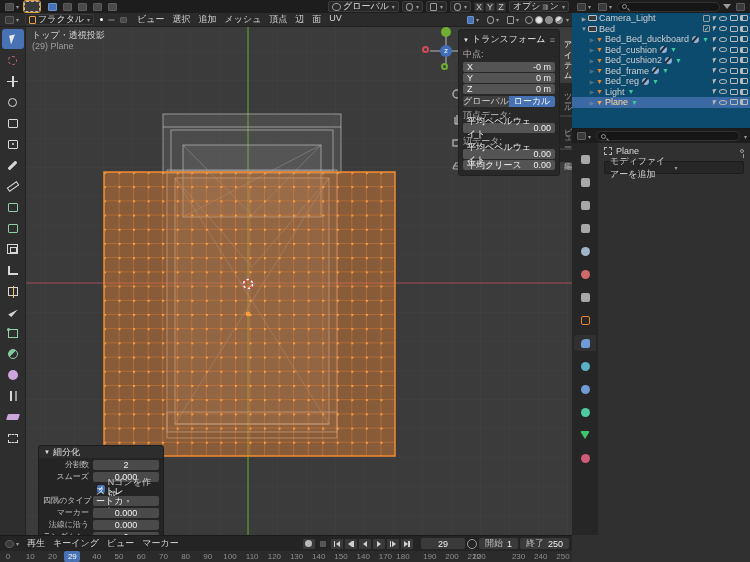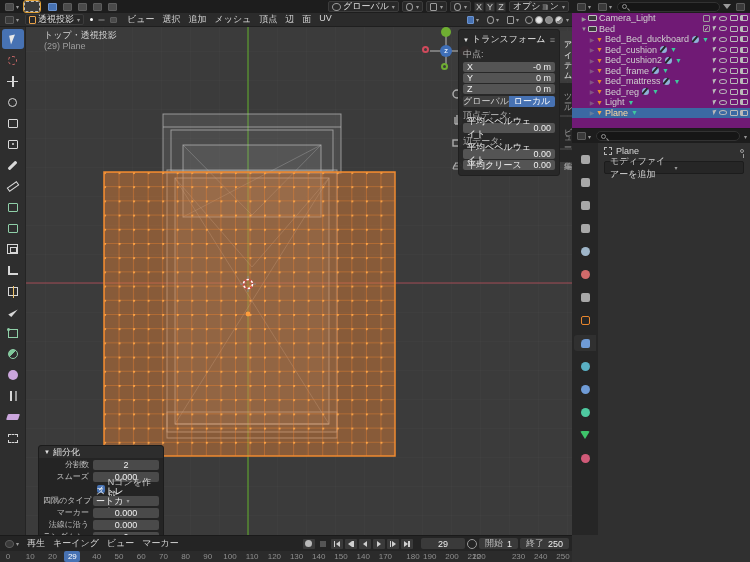--- a/index.html
+++ b/index.html
@@ -50,21 +50,21 @@
   .g-pie{width:10px;height:10px;border-radius:50%;border:1px solid #8fd0a8;background:linear-gradient(135deg,#7ec99a 50%,transparent 50%);}
   .g-ball{width:10px;height:10px;border-radius:50%;background:#cba6dd;}
   .g-slide{width:10px;height:10px;}
   .g-slide::before{content:"";position:absolute;left:2px;top:0;width:2px;height:10px;background:#d8d8d8;}
   .g-slide::after{content:"";position:absolute;left:7px;top:0;width:2px;height:10px;background:#9a9a9a;}
   .g-slab{width:12px;height:6px;background:#cba6dd;transform:skewX(-18deg);border-radius:1px;}
   .g-rip{width:10px;height:9px;border:1px dashed #d8d8d8;}
 
   
   #viewport{position:absolute;left:26px;top:27px;width:546px;height:508px;background:#3b3b3b;overflow:hidden;}
-  #vp-label{position:absolute;left:18px;top:3px;line-height:11px;color:#d2d2d2;}
+  #vp-label{position:absolute;left:6px;top:3px;line-height:11px;color:#d2d2d2;}
   #vp-label .sub{color:#9d9d9d;}
   
   #gizmo{position:absolute;left:392px;top:0px;width:56px;height:52px;}
   .gz-line{position:absolute;background:#7a7a7a;}
   .gz-ball{position:absolute;width:10px;height:10px;border-radius:50%;display:flex;align-items:center;justify-content:center;font-size:6px;color:#222;font-weight:bold;}
   .vp-sideicon{position:absolute;left:424px;width:16px;height:16px;opacity:.75;}
   
   #npanel{position:absolute;left:432px;top:2px;width:102px;background:rgba(40,40,40,.96);border:1px solid #202020;border-radius:3px;padding:3px 4px 4px;}
   #npanel .phead{display:flex;align-items:center;gap:3px;color:#e2e2e2;margin-bottom:2px;}
   .plabel{color:#b4b4b4;margin:2px 0 1px;}
@@ -84,21 +84,21 @@
   #oppanel .ophead{display:flex;align-items:center;gap:3px;height:12px;padding:0 5px;background:#2d2d2d;border-radius:3px 3px 0 0;color:#e0e0e0;}
   .oprow{display:flex;align-items:center;height:11px;margin:1px 4px;}
   .oprow .lab{width:50px;text-align:right;padding-right:4px;color:#c0c0c0;font-size:8px;white-space:nowrap;}
   .oprow .ctl{flex:1;background:#4a4a4a;border-radius:2px;height:10px;line-height:10px;text-align:center;color:#f0f0f0;}
   .oprow .ctl.dd{display:flex;align-items:center;padding:0 3px;}
   .oprow .ctl.dd span{flex:1;text-align:left;}
   .opchk{display:flex;align-items:center;gap:3px;justify-content:flex-start;padding-left:54px;}
   .chk{width:8px;height:8px;background:#4772b3;border-radius:2px;color:#fff;font-size:7px;line-height:8px;text-align:center;}
 
   
-  #outliner{position:absolute;left:572px;top:0;width:178px;height:129px;background:#701a75;border-bottom:1px solid #1a1a1a;}
+  #outliner{position:absolute;left:572px;top:0;width:178px;height:129px;background:#0c4a6e;border-bottom:1px solid #1a1a1a;}
   #ol-head{display:flex;align-items:center;height:13px;background:#1d1d1d;padding:0 3px;gap:3px;}
   #ol-search{flex:1;height:10px;background:#161616;border:1px solid #323232;border-radius:5px;display:flex;align-items:center;padding:0 4px;gap:3px;color:#888;}
   .mag{width:5px;height:5px;border:1px solid #909090;border-radius:50%;position:relative;}
   .mag::after{content:"";position:absolute;left:4px;top:4px;width:3px;height:1px;background:#909090;transform:rotate(45deg);}
   .funnel{width:0;height:0;border-left:4px solid transparent;border-right:4px solid transparent;border-top:5px solid #9a9a9a;}
   .olrow{display:flex;align-items:center;height:10.5px;padding:0 2px;color:#cfcfcf;white-space:nowrap;}
   .olrow.sel{background:#3b69a3;color:#fff;}
   .olrow .nm{margin-left:2px;}
   .olrow.sel .nm{color:#ffd9a0;}
   .exp{width:8px;color:#9a9a9a;font-size:6px;text-align:center;}
@@ -203,21 +203,21 @@
       </div>
   </div>
 
   <div id="vph">
     <div class="mini">
         <span class="sq" style="background:#3a3a3a;"></span>
         <span class="caret">▾</span>
       </div>
     <div class="ddfield">
         <span class="icn" style="width:7px;border-color:#e8a14a;"></span>
-        <span>透視投影</span>
+        <span>フラクタル</span>
         <span class="caret">▾</span>
       </div>
     <div style="display:flex;gap:1px;">
       <div class="mini active">
           <span class="vtx-dot"></span>
         </div>
       <div class="mini">
           <span class="sq" style="width:7px;height:2px;"></span>
         </div>
       <div class="mini">
@@ -587,32 +587,20 @@
           <span class="mod-d">▼</span>
           <span class="spacer" style="flex: 1 1 0%;"></span>
           <span class="oi oi-cursor"></span>
           <span class="oi oi-eye"></span>
           <span class="oi oi-screen"></span>
           <span class="oi oi-camera"></span>
         </div>
         <div class="olrow" style="padding-left: 16px;">
           <span class="exp" style="opacity: 0.45;">▶</span>
           <span class="mesh-ic">▼</span>
-          <span class="nm">Bed_mattress</span>
-          <span class="mod-w"></span>
-          <span class="mod-d">▼</span>
-          <span class="spacer" style="flex: 1 1 0%;"></span>
-          <span class="oi oi-cursor"></span>
-          <span class="oi oi-eye"></span>
-          <span class="oi oi-screen"></span>
-          <span class="oi oi-camera"></span>
-        </div>
-        <div class="olrow" style="padding-left: 16px;">
-          <span class="exp" style="opacity: 0.45;">▶</span>
-          <span class="mesh-ic">▼</span>
           <span class="nm">Bed_reg</span>
           <span class="mod-w"></span>
           <span class="mod-d">▼</span>
           <span class="spacer" style="flex: 1 1 0%;"></span>
           <span class="oi oi-cursor"></span>
           <span class="oi oi-eye"></span>
           <span class="oi oi-screen"></span>
           <span class="oi oi-camera"></span>
         </div>
         <div class="olrow" style="padding-left: 16px;">
@@ -773,21 +761,21 @@
         <span class="rnum" style="left: 185.6px;">80</span>
         <span class="rnum" style="left: 207.8px;">90</span>
         <span class="rnum" style="left: 230px;">100</span>
         <span class="rnum" style="left: 252.2px;">110</span>
         <span class="rnum" style="left: 274.4px;">120</span>
         <span class="rnum" style="left: 296.6px;">130</span>
         <span class="rnum" style="left: 318.8px;">140</span>
         <span class="rnum" style="left: 341px;">150</span>
         <span class="rnum" style="left: 363.2px;">140</span>
         <span class="rnum" style="left: 385.4px;">170</span>
-        <span class="rnum" style="left: 413px;">180</span>
+        <span class="rnum" style="left: 403px;">180</span>
         <span class="rnum" style="left: 429.8px;">190</span>
         <span class="rnum" style="left: 452px;">200</span>
         <span class="rnum" style="left: 474.2px;">210</span>
         <span class="rnum" style="left: 479px;">220</span>
         <span class="rnum" style="left: 518.6px;">230</span>
         <span class="rnum" style="left: 540.8px;">240</span>
         <span class="rnum" style="left: 563px;">250</span>
         <div id="curframe" style="left: 72.38px;">29</div>
       </div>
   </div>

